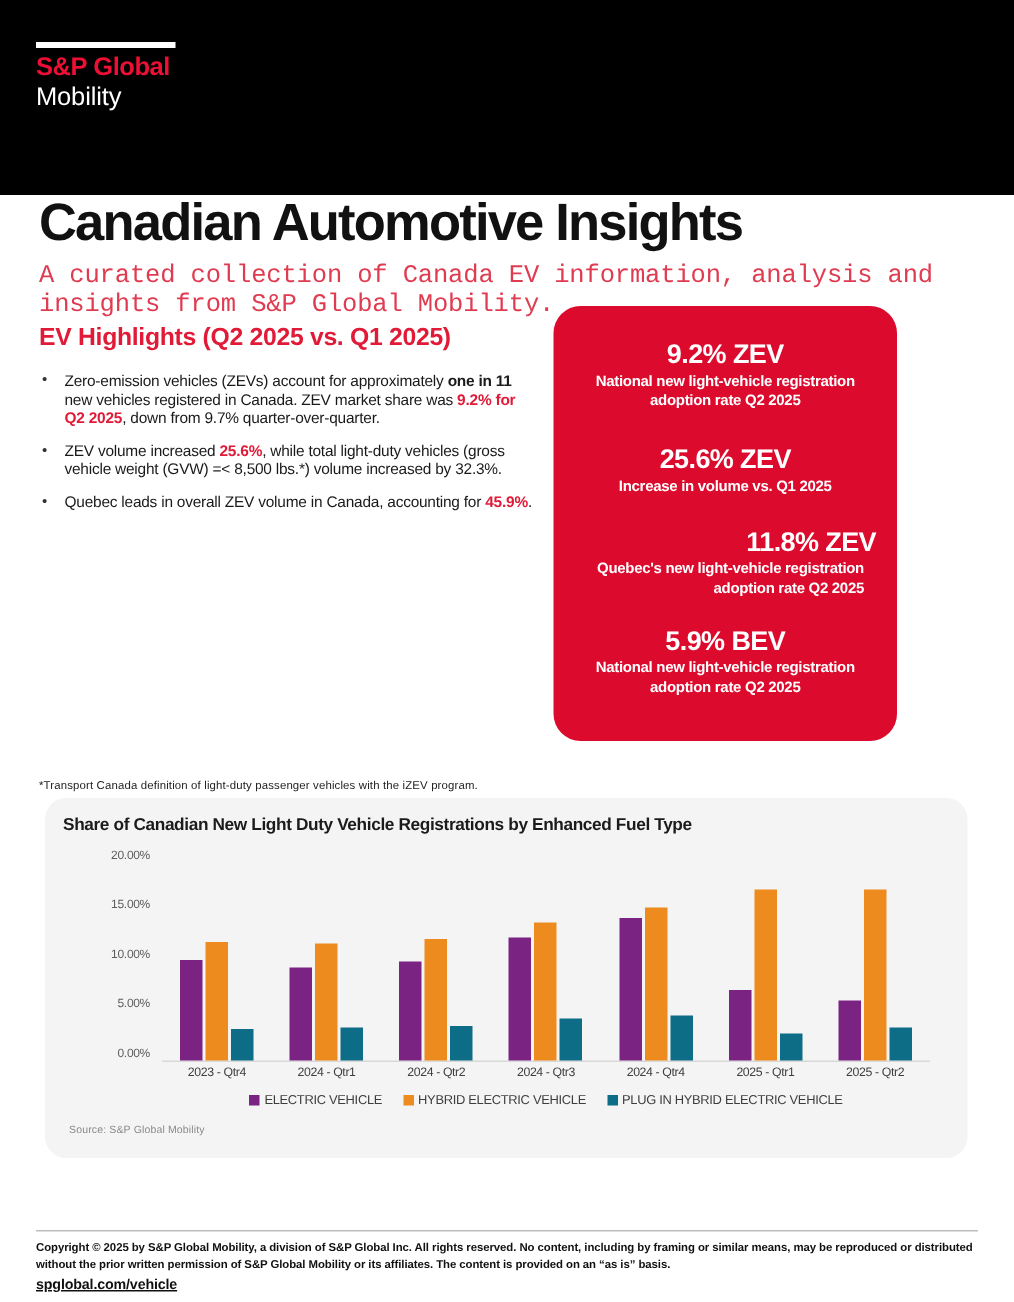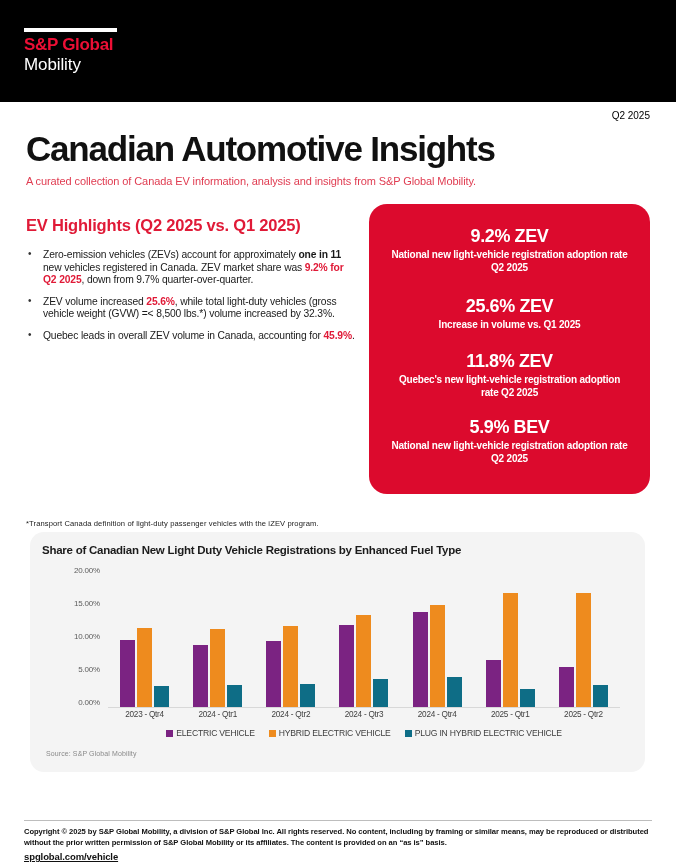--- a/index.html
+++ b/index.html
@@ -6,21 +6,21 @@
   html, body {
     width: 676px; height: 868px;
     background: #ffffff;
     font-family: "Liberation Sans", sans-serif;
     overflow: hidden;
   }
   .page { position: relative; width: 676px; height: 868px; background: #fff; }
 
   
   .topbar {
-    position: absolute; left: 0; top: 0; width: 676px; height: 102px;
+    position: absolute; left: 0; top: 0; width: 676px; height: 130px;
     background: #000000;
   }
   .logo { position: absolute; left: 24px; top: 28px; }
   .logo-rule { width: 93px; height: 4px; background: #ffffff; margin-bottom: 3px; }
   .logo-sp {
     color: #ED0F35; font-size: 17px; font-weight: bold;
     letter-spacing: -0.3px; line-height: 19px; white-space: nowrap;
   }
   .logo-mob {
     color: #ffffff; font-size: 17px; font-weight: normal;
@@ -32,21 +32,21 @@
     position: absolute; right: 26px; top: 110px;
     font-size: 10px; color: #000; font-weight: normal; letter-spacing: 0px;
   }
   .main-title {
     position: absolute; left: 26px; top: 129px;
     font-size: 35px; font-weight: bold; color: #111;
     letter-spacing: -1.2px; line-height: 40px; white-space: nowrap;
   }
   .subtitle {
     position: absolute; left: 26px; top: 175px;
-    font-size: 11px; color: #E03C51; font-weight: normal; letter-spacing: -0.1px;
+    font-size: 17px; color: #E03C51; font-weight: normal; letter-spacing: -0.1px; font-family: Liberation Mono, monospace;
   }
 
   
   .hl-head {
     position: absolute; left: 26px; top: 216px;
     font-size: 16.5px; font-weight: bold; color: #E01A37;
     letter-spacing: -0.2px; white-space: nowrap;
   }
   .bullets {
     position: absolute; left: 26px; top: 249px; width: 332px;
@@ -61,35 +61,35 @@
     font-size: 10px; color: #333;
   }
   .red { color: #E01A37; font-weight: bold; }
   .footnote {
     position: absolute; left: 26px; top: 471px; width: 330px;
     font-size: 7.6px; line-height: 10px; color: #222; letter-spacing: 0.1px; margin-top: 48px;
   }
 
   
   .stats-card {
-    position: absolute; left: 369px; top: 204px; width: 281px; height: 290px;
+    position: absolute; left: 369px; top: 204px; width: 229px; height: 290px;
     background: #DC0A2D; border-radius: 18px;
     padding: 14px 14px 0 14px; text-align: center; color: #fff;
   }
   .stat { margin-bottom: 12px; }
   .stat-value {
     font-size: 18px; font-weight: bold; line-height: 24px; letter-spacing: -0.4px;
   }
   .stat-desc {
     font-size: 10px; font-weight: bold; line-height: 13px; letter-spacing: -0.2px;
     padding: 0 8px;
   }
   .stat.s1 { margin-top: 6px; }
   .stat.s2 { margin-top: 20px; }
-  .stat.s3 { margin-top: 18px; }
+  .stat.s3 { margin-top: 18px; text-align: right; }
   .stat.s4 { margin-top: 16px; }
 
   
   .chart-panel {
     position: absolute; left: 30px; top: 532px; width: 615px; height: 240px;
     background: #F4F4F4; border-radius: 14px;
   }
   .chart-title {
     position: absolute; left: 12px; top: 12px;
     font-size: 11.5px; font-weight: bold; color: #1b1b1b; letter-spacing: -0.25px;

